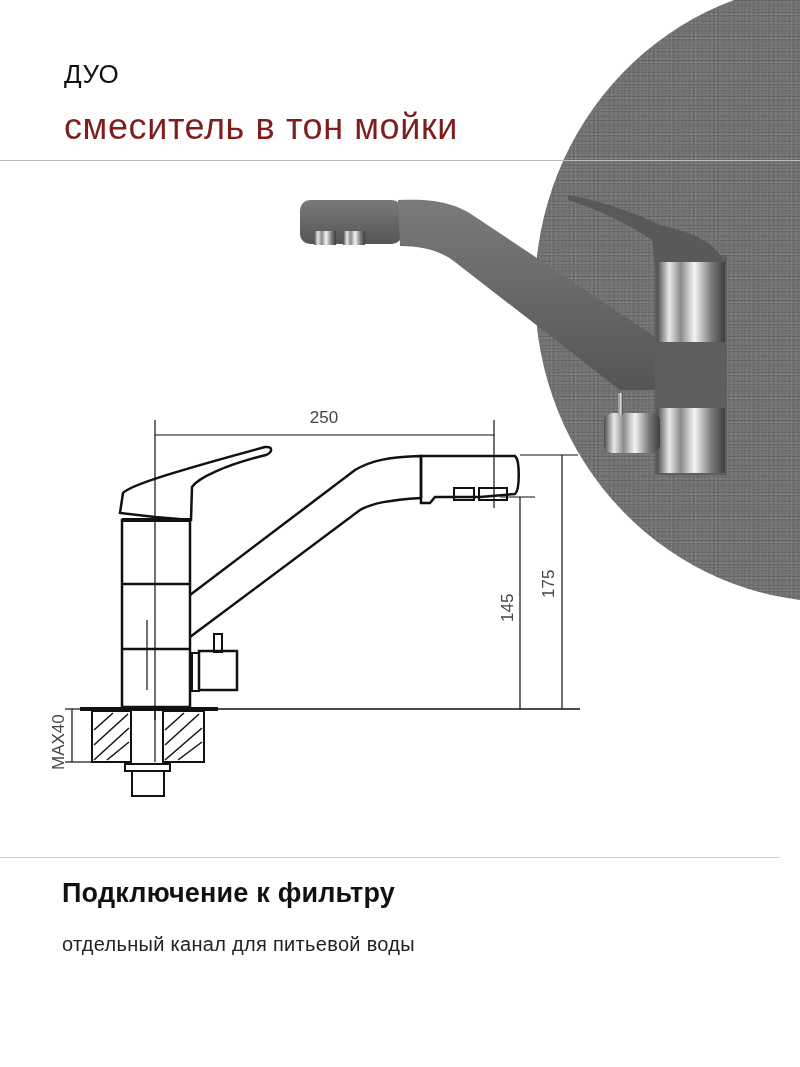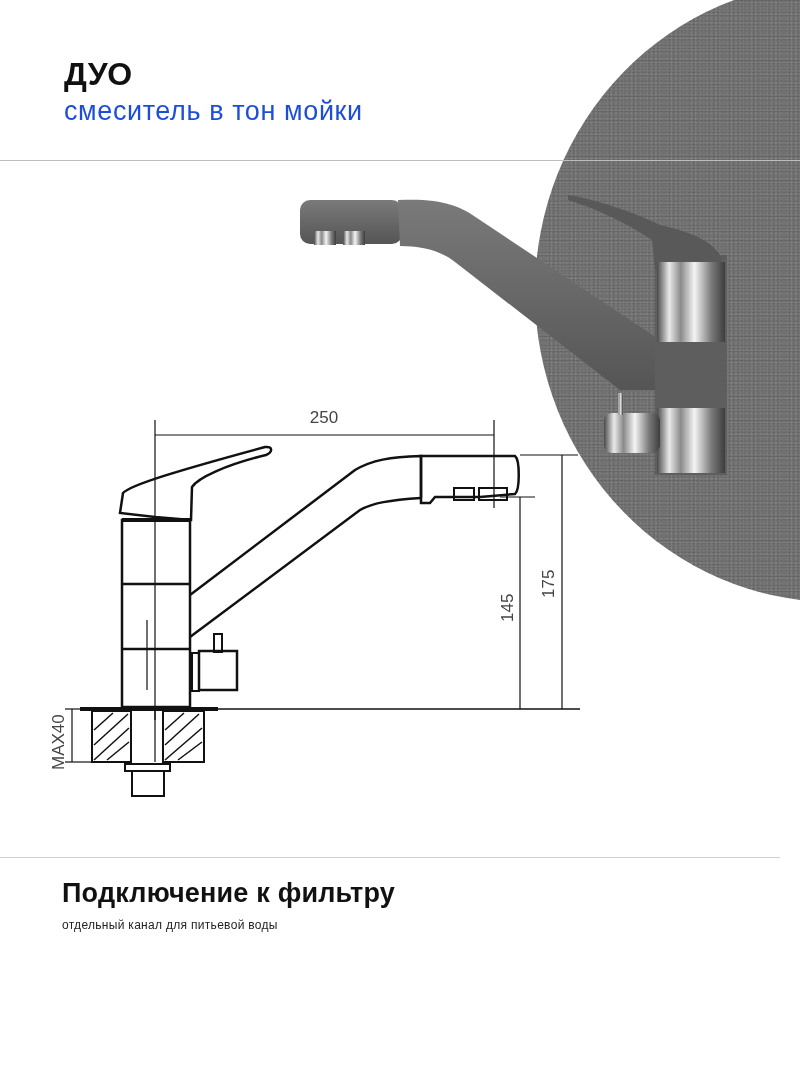--- a/index.html
+++ b/index.html
@@ -12,30 +12,30 @@
       width: 600px; height: 620px;
       border-radius: 50%;
       background:
         radial-gradient(circle at 20% 30%, rgba(255,255,255,0.06) 0 1px, transparent 2px) 0 0/5px 5px,
         radial-gradient(circle at 70% 60%, rgba(0,0,0,0.10) 0 1px, transparent 2px) 0 0/4px 4px,
         radial-gradient(circle at 40% 80%, rgba(255,255,255,0.08) 0 1px, transparent 2px) 0 0/3px 3px,
         #6e6e6e;
     }
 
     .header { position: absolute; left: 64px; top: 58px; }
-    .title { font-size: 32px; font-weight: 700; letter-spacing: 0.5px; color: #111; line-height: 32px; }
-    .subtitle { font-size: 27px; font-weight: 400; color: #1d4ed8; margin-top: 6px; letter-spacing: 0.6px; }
+    .title { font-size: 26px; font-weight: 400; letter-spacing: 0.5px; color: #111; line-height: 32px; }
+    .subtitle { font-size: 36px; font-weight: 400; color: #7f1d1d; margin-top: 16px; letter-spacing: 0.6px; }
 
     .divider { position: absolute; left: 0; height: 1px; background: #bdbdbd; }
     .divider.top { top: 160px; width: 800px; }
     .divider.bottom { top: 857px; width: 780px; background: #cfcfcf; }
 
     .footer { position: absolute; left: 62px; top: 878px; }
     .footer-title { font-size: 27px; font-weight: 700; color: #111; letter-spacing: 0.2px; }
-    .footer-sub { font-size: 12px; color: #222; margin-top: 9px; letter-spacing: 0.3px; }
+    .footer-sub { font-size: 20px; color: #222; margin-top: 24px; letter-spacing: 0.3px; }
 
     svg.layer { position: absolute; left: 0; top: 0; }
     .dim-text { font-family: "Liberation Sans", sans-serif; font-size: 17px; fill: #444; }
   </style>
 </head>
 <body>
 
 <div class="granite"></div>
 
 <div class="divider top"></div>

